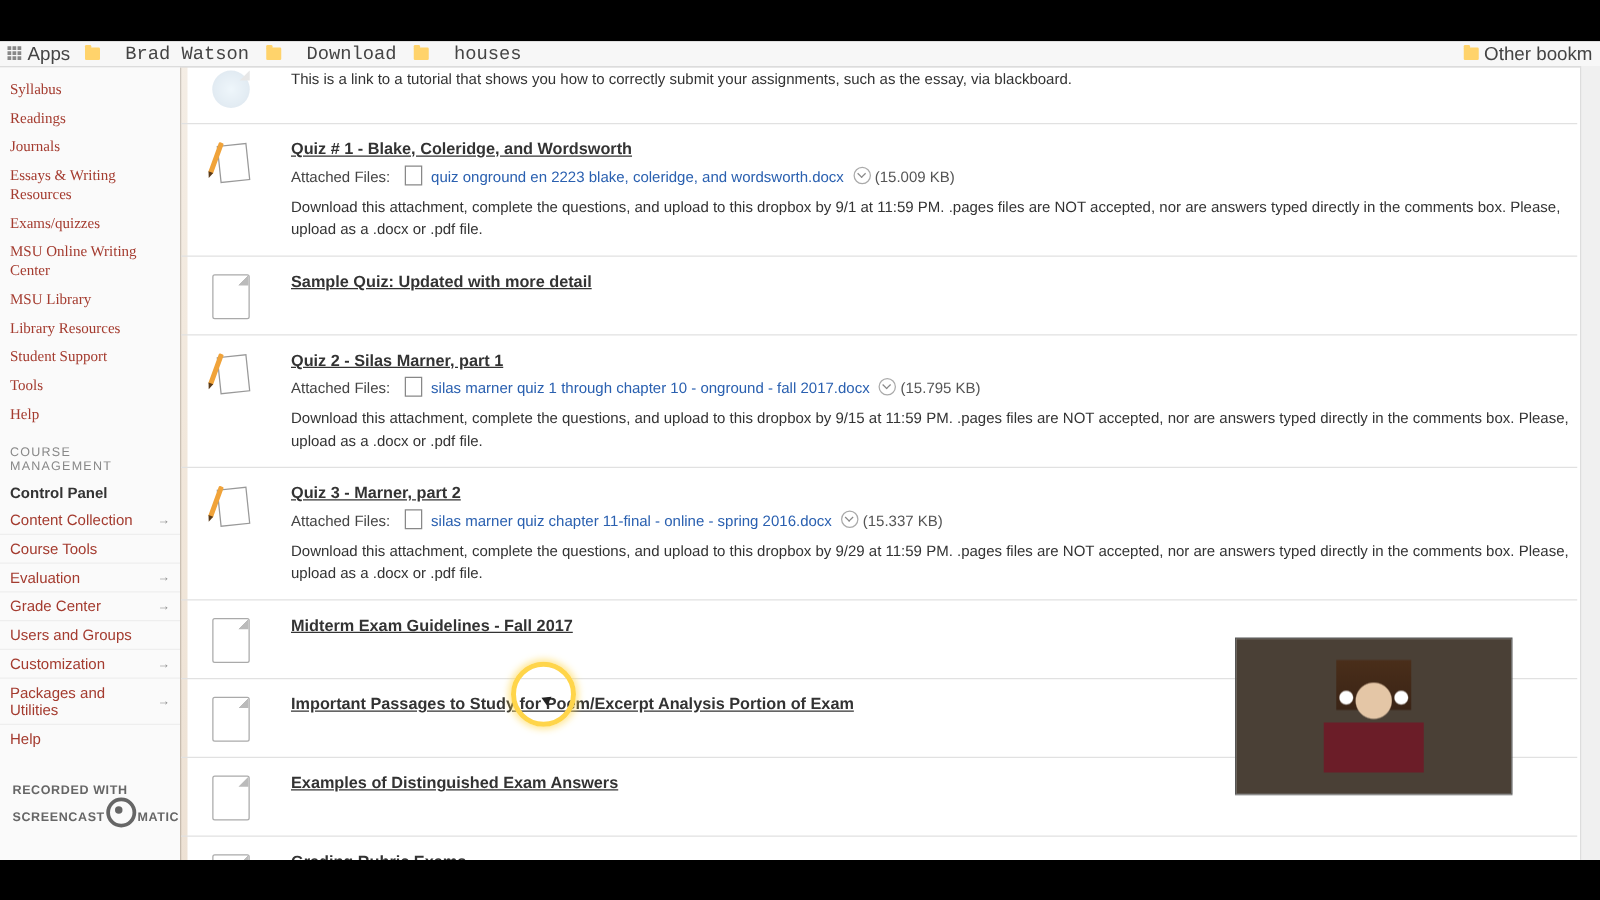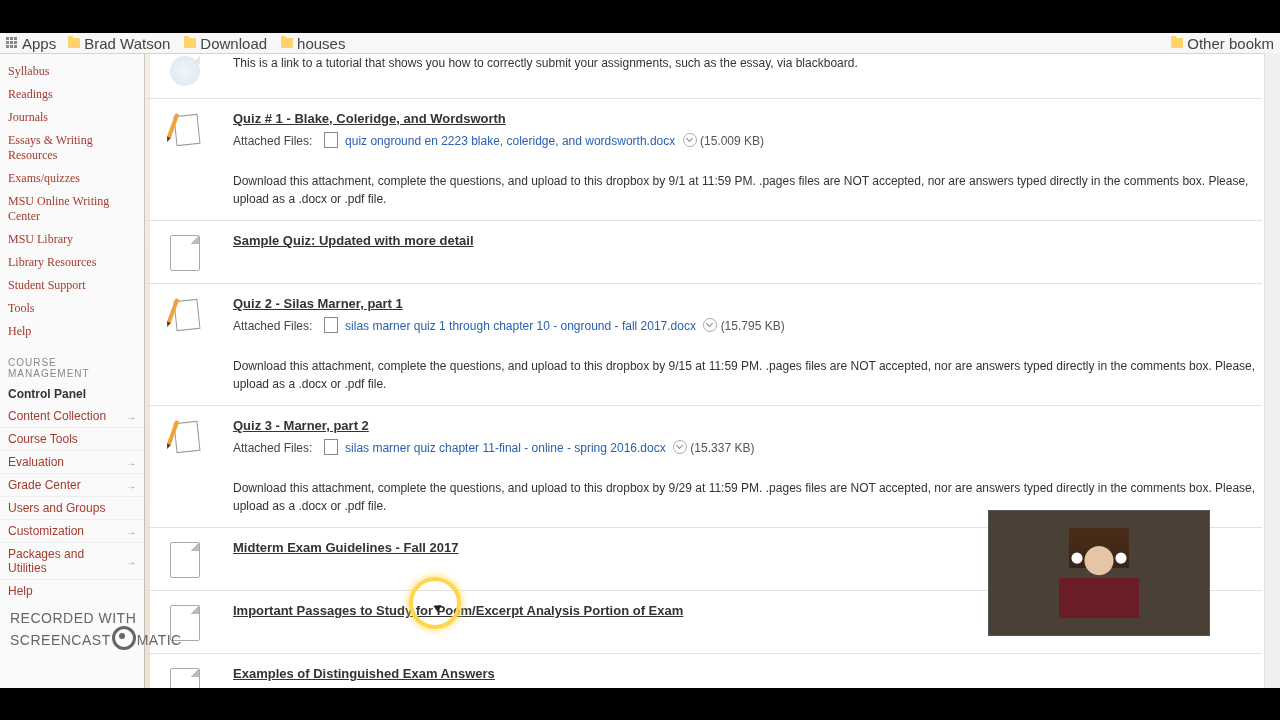--- a/index.html
+++ b/index.html
@@ -4,21 +4,21 @@
 <style>
   body { margin:0; font-family: Arial, Helvetica, sans-serif; font-size:12px; color:#333; background:#000; }
   .viewport { width:1280px; height:720px; background:#000; position:relative; overflow:hidden; }
   .letterbox-top { height:33px; background:#000; }
   .letterbox-bottom { position:absolute; bottom:0; left:0; right:0; height:32px; background:#000; }
   .content-area { position:absolute; top:33px; left:0; right:0; bottom:32px; background:#fff; overflow:hidden; }
   .bookmarks-bar { height:20px; background:#f7f7f7; border-bottom:1px solid #d4d4d4; display:flex; align-items:center; padding:0 6px; font-size:15px; color:#444; }
   .bm-apps { display:flex; align-items:center; gap:4px; margin-right:12px; cursor:pointer; }
   .grid-icon { width:12px; height:12px; display:grid; grid-template-columns:repeat(3,3px); grid-template-rows:repeat(3,3px); gap:1px; }
   .grid-icon span { background:#888; }
-  .bm-item { display:flex; align-items:center; gap:4px; margin-right:14px; cursor:pointer; }
+  .bm-item { display:flex; align-items:center; gap:20px; margin-right:14px; cursor:pointer;font-family:Liberation Mono, monospace; }
   .folder-icon { width:12px; height:10px; background:#ffd36b; border-radius:1px; position:relative; }
   .folder-icon::before { content:""; position:absolute; top:-2px; left:0; width:5px; height:3px; background:#ffd36b; border-radius:1px 1px 0 0; }
   .bm-right { margin-left:auto; display:flex; align-items:center; gap:4px; }
   .main { display:flex; height:calc(100% - 20px); }
   .sidebar { width:144px; border-right:1px solid #ccc; background:#fafafa; padding-top:6px; font-size:12px; position:relative; }
   .sidebar::after { content:""; position:absolute; right:-6px; top:0; bottom:0; width:6px; background:linear-gradient(to bottom, #d4b896 0%, #c89f6e 50%, #b88954 100%); opacity:.25; }
   .nav-link { display:block; padding:4px 8px; color:#a43b2f; text-decoration:none; cursor:pointer;font-family:Liberation Serif, serif; }
   .cm-header { font-size:10px; color:#888; letter-spacing:1px; padding:14px 8px 4px 8px; }
   .cm-link { display:flex; justify-content:space-between; align-items:center; padding:4px 8px; color:#a43b2f; cursor:pointer; border-top:1px solid #eee; }
   .cm-link.first { border-top:none; }
@@ -27,42 +27,42 @@
   .body-scroll { flex:1; overflow:auto; padding-right:18px; }
   .rowblock { display:flex; padding:12px 0 12px 16px; border-bottom:1px solid #e1e1e1;gap:16px; }
   .rowblock.first { padding-top:0; }
   .ri-icon { width:48px; display:flex; justify-content:center; align-items:flex-start; padding-top:2px; }
   .ri-body { flex:1; padding-left:8px; }
   .ri-title { font-weight:bold; color:#333; text-decoration:underline; font-size:13px; cursor:pointer; }
   .ri-meta { margin-top:6px; color:#444; }
   .ri-meta .label { margin-right:8px; }
   .ri-file { color:#2a60b0; cursor:pointer; text-decoration:none; }
   .ri-size { color:#555; }
-  .ri-desc { margin-top:24px; color:#333; line-height:1.5; }
+  .ri-desc { margin-top:8px; color:#333; line-height:1.5; }
   .doc-ico { width:28px; height:34px; border:1px solid #aaa; background:#fff; position:relative; border-radius:2px; }
   .doc-ico::after { content:""; position:absolute; top:0; right:0; width:8px; height:8px; background:linear-gradient(135deg, transparent 48%, #bbb 50%); }
   .quiz-ico { width:32px; height:32px; position:relative; }
   .quiz-ico .paper { position:absolute; width:22px; height:28px; background:#fff; border:1px solid #999; top:2px; left:6px; transform:rotate(-6deg); }
   .quiz-ico .pencil { position:absolute; width:4px; height:26px; background:#f0a33a; left:2px; top:0; transform:rotate(20deg); border-radius:1px; }
   .quiz-ico .pencil::after { content:""; position:absolute; bottom:-4px; left:0; border-left:2px solid transparent; border-right:2px solid transparent; border-top:5px solid #5a3b1a; }
   .file-mini { width:12px; height:14px; border:1px solid #888; background:#fff; display:inline-block; vertical-align:-3px; margin-right:4px; position:relative; }
   .dl-circle { display:inline-block; width:12px; height:12px; border:1px solid #aaa; border-radius:50%; vertical-align:-2px; margin-left:4px; position:relative; }
   .dl-circle::after { content:""; position:absolute; left:3px; top:2px; width:4px; height:4px; border-left:1px solid #888; border-bottom:1px solid #888; transform:rotate(-45deg); }
   .highlight-ring { position:absolute; width:44px; height:44px; border:4px solid #ffd54a; border-radius:50%; box-shadow:0 0 6px 2px rgba(255,213,74,.6); pointer-events:none; }
   .cursor-arrow { position:absolute; width:0; height:0; border-left:7px solid #222; border-top:4px solid transparent; border-bottom:4px solid transparent; transform:rotate(-35deg); pointer-events:none; }
   .pip { position:absolute; right:70px; bottom:52px; width:220px; height:124px; background:#3a3028; border:1px solid #555; }
   .pip-inner { width:100%; height:100%; background:
      radial-gradient(circle at 50% 40%, #e4c6a6 0 14px, transparent 15px),
      radial-gradient(circle at 40% 38%, #fff 0 5px, transparent 6px),
      radial-gradient(circle at 60% 38%, #fff 0 5px, transparent 6px),
      linear-gradient(#6b1d28,#6b1d28) 50% 80%/80px 40px no-repeat,
      linear-gradient(#4a2e1a,#3a2416) 50% 20%/60px 40px no-repeat,
      #4a4036;
   }
-  .watermark { position:absolute; left:10px; bottom:38px; font-size:14px; color:#666; line-height:1.1; font-weight:normal; letter-spacing:.5px; }
+  .watermark { position:absolute; left:10px; bottom:26px; font-size:10px; color:#666; line-height:1.1; font-weight:bold; letter-spacing:.5px; }
   .watermark .o { display:inline-block; width:18px; height:18px; border:3px solid #666; border-radius:50%; vertical-align:-5px; position:relative; margin:0 1px; }
   .watermark .o::after { content:""; position:absolute; left:4px; top:4px; width:6px; height:6px; background:#666; border-radius:50%; }
   .scrollbar-fake { position:absolute; right:0; top:20px; bottom:0; width:15px; background:#f0f0f0; border-left:1px solid #ddd; }
 </style>
 </head>
 <body>
 
 <div class="viewport">
   <div class="letterbox-top"></div>
 

